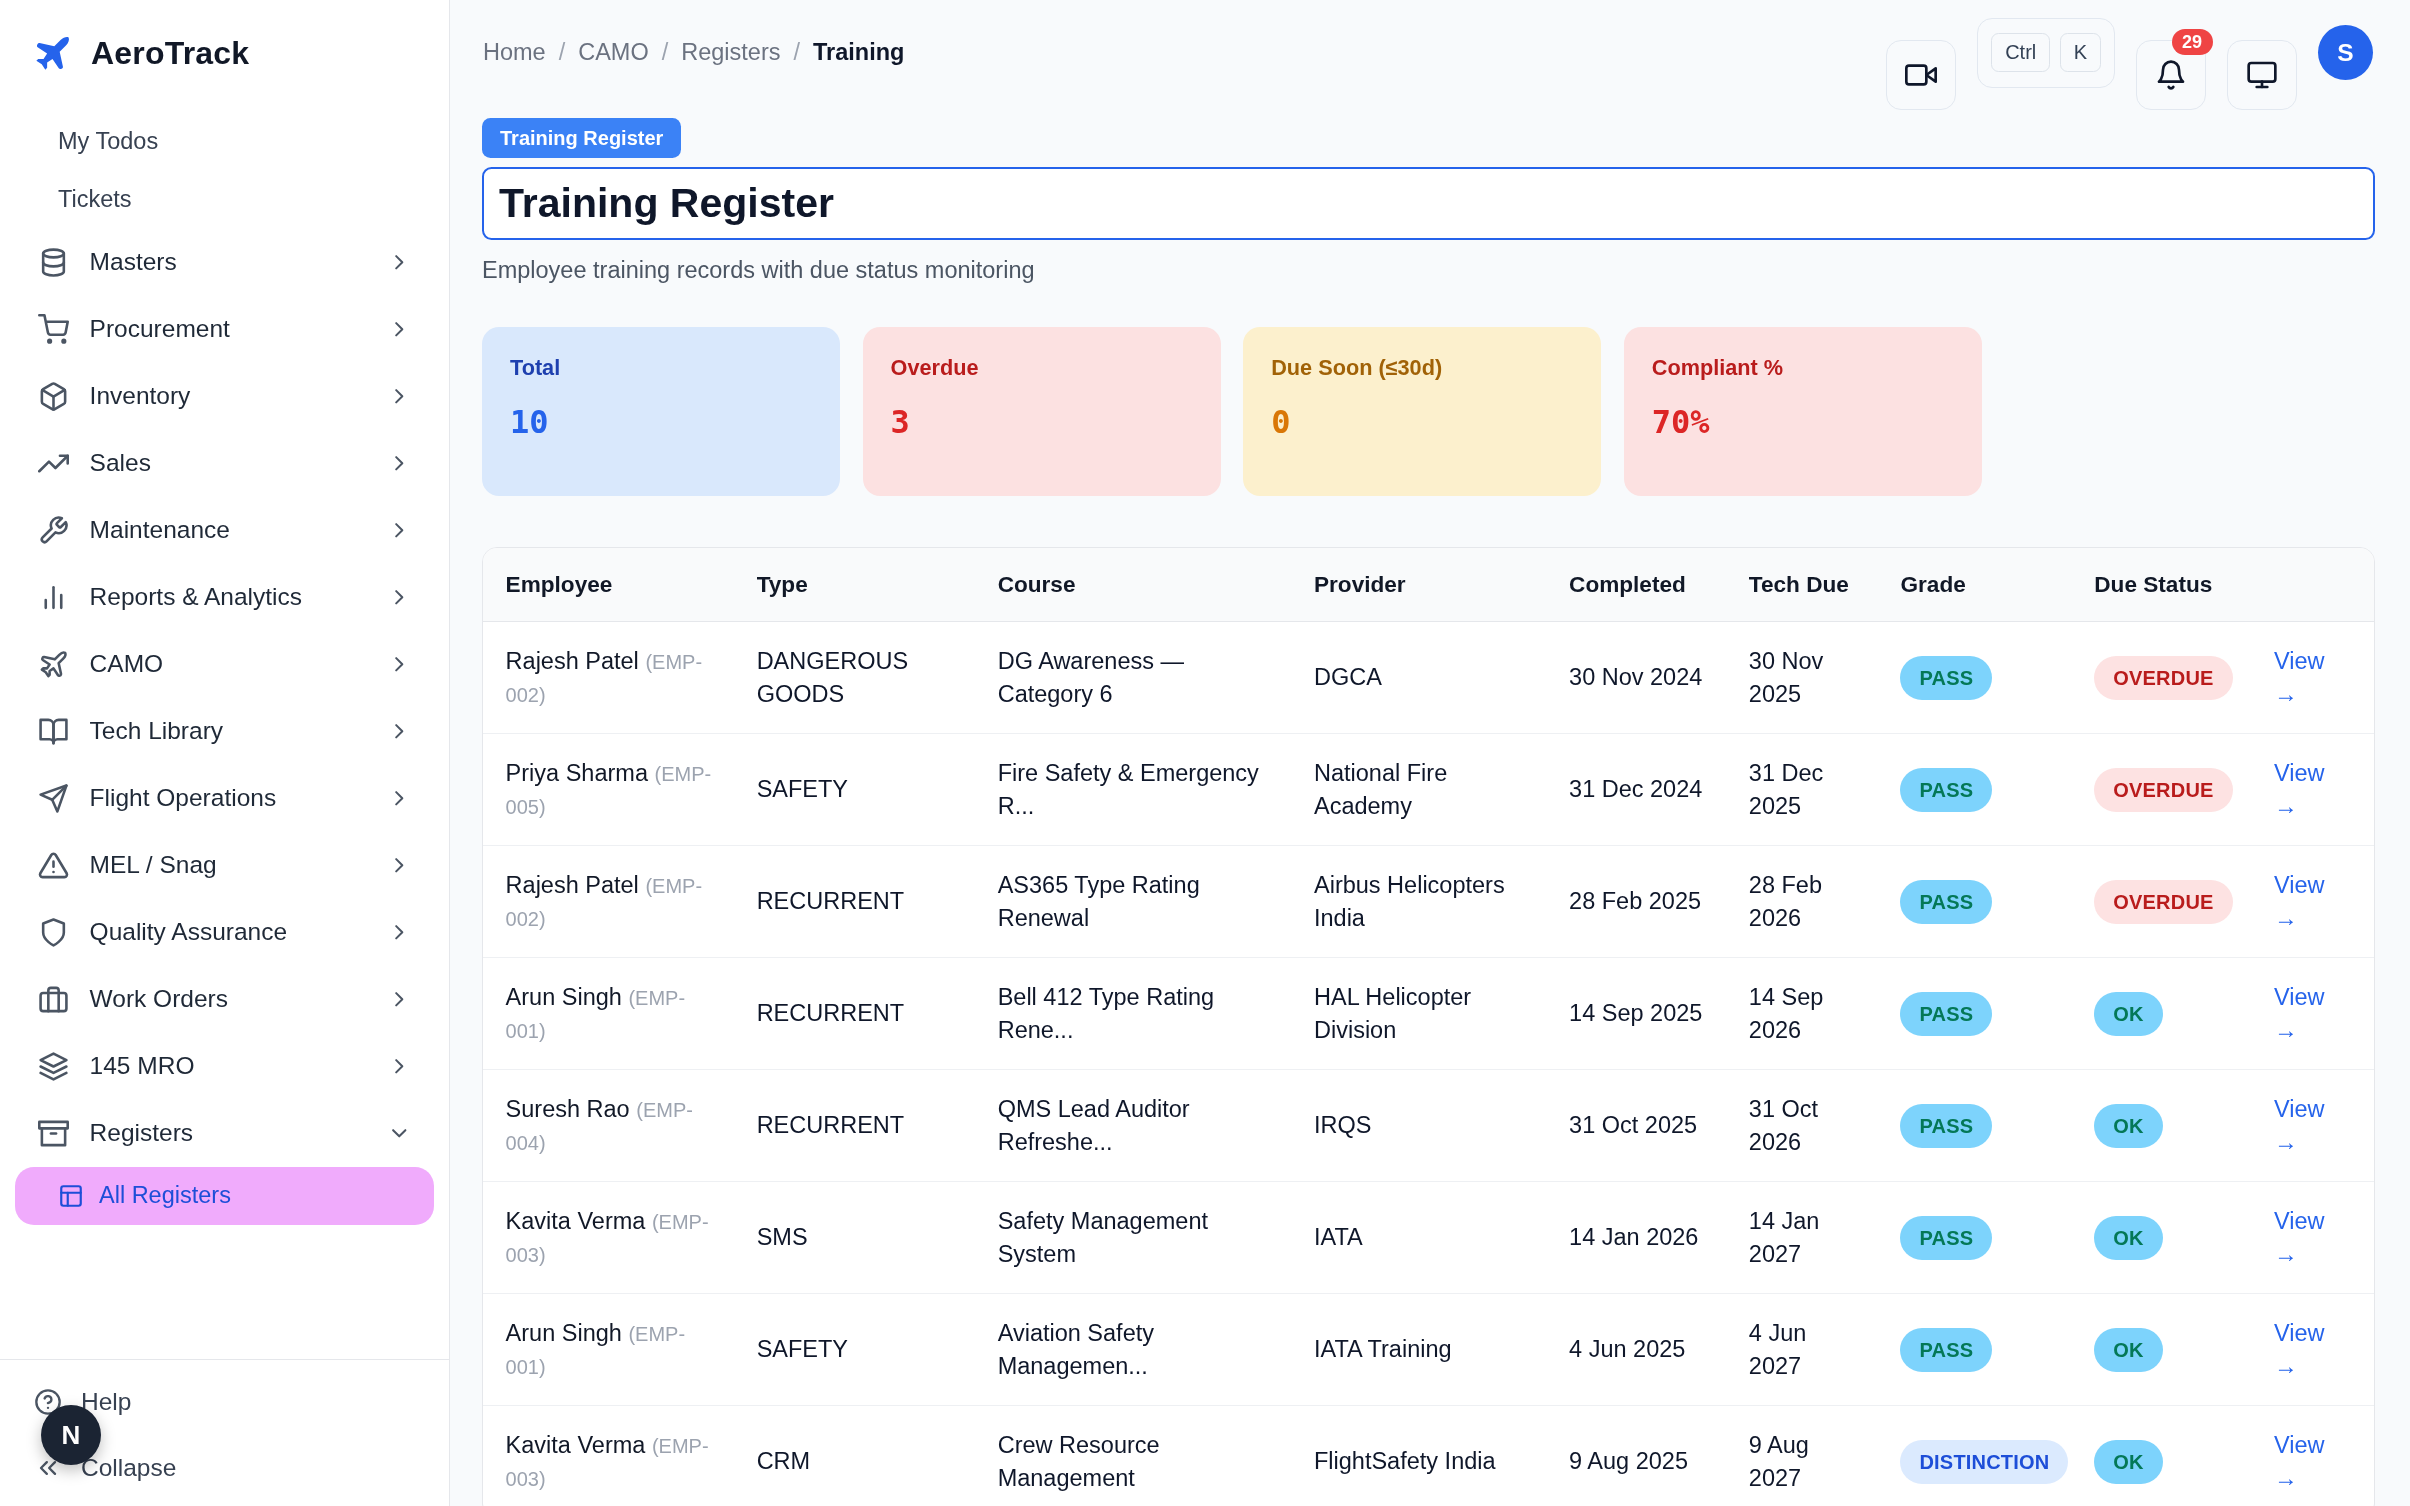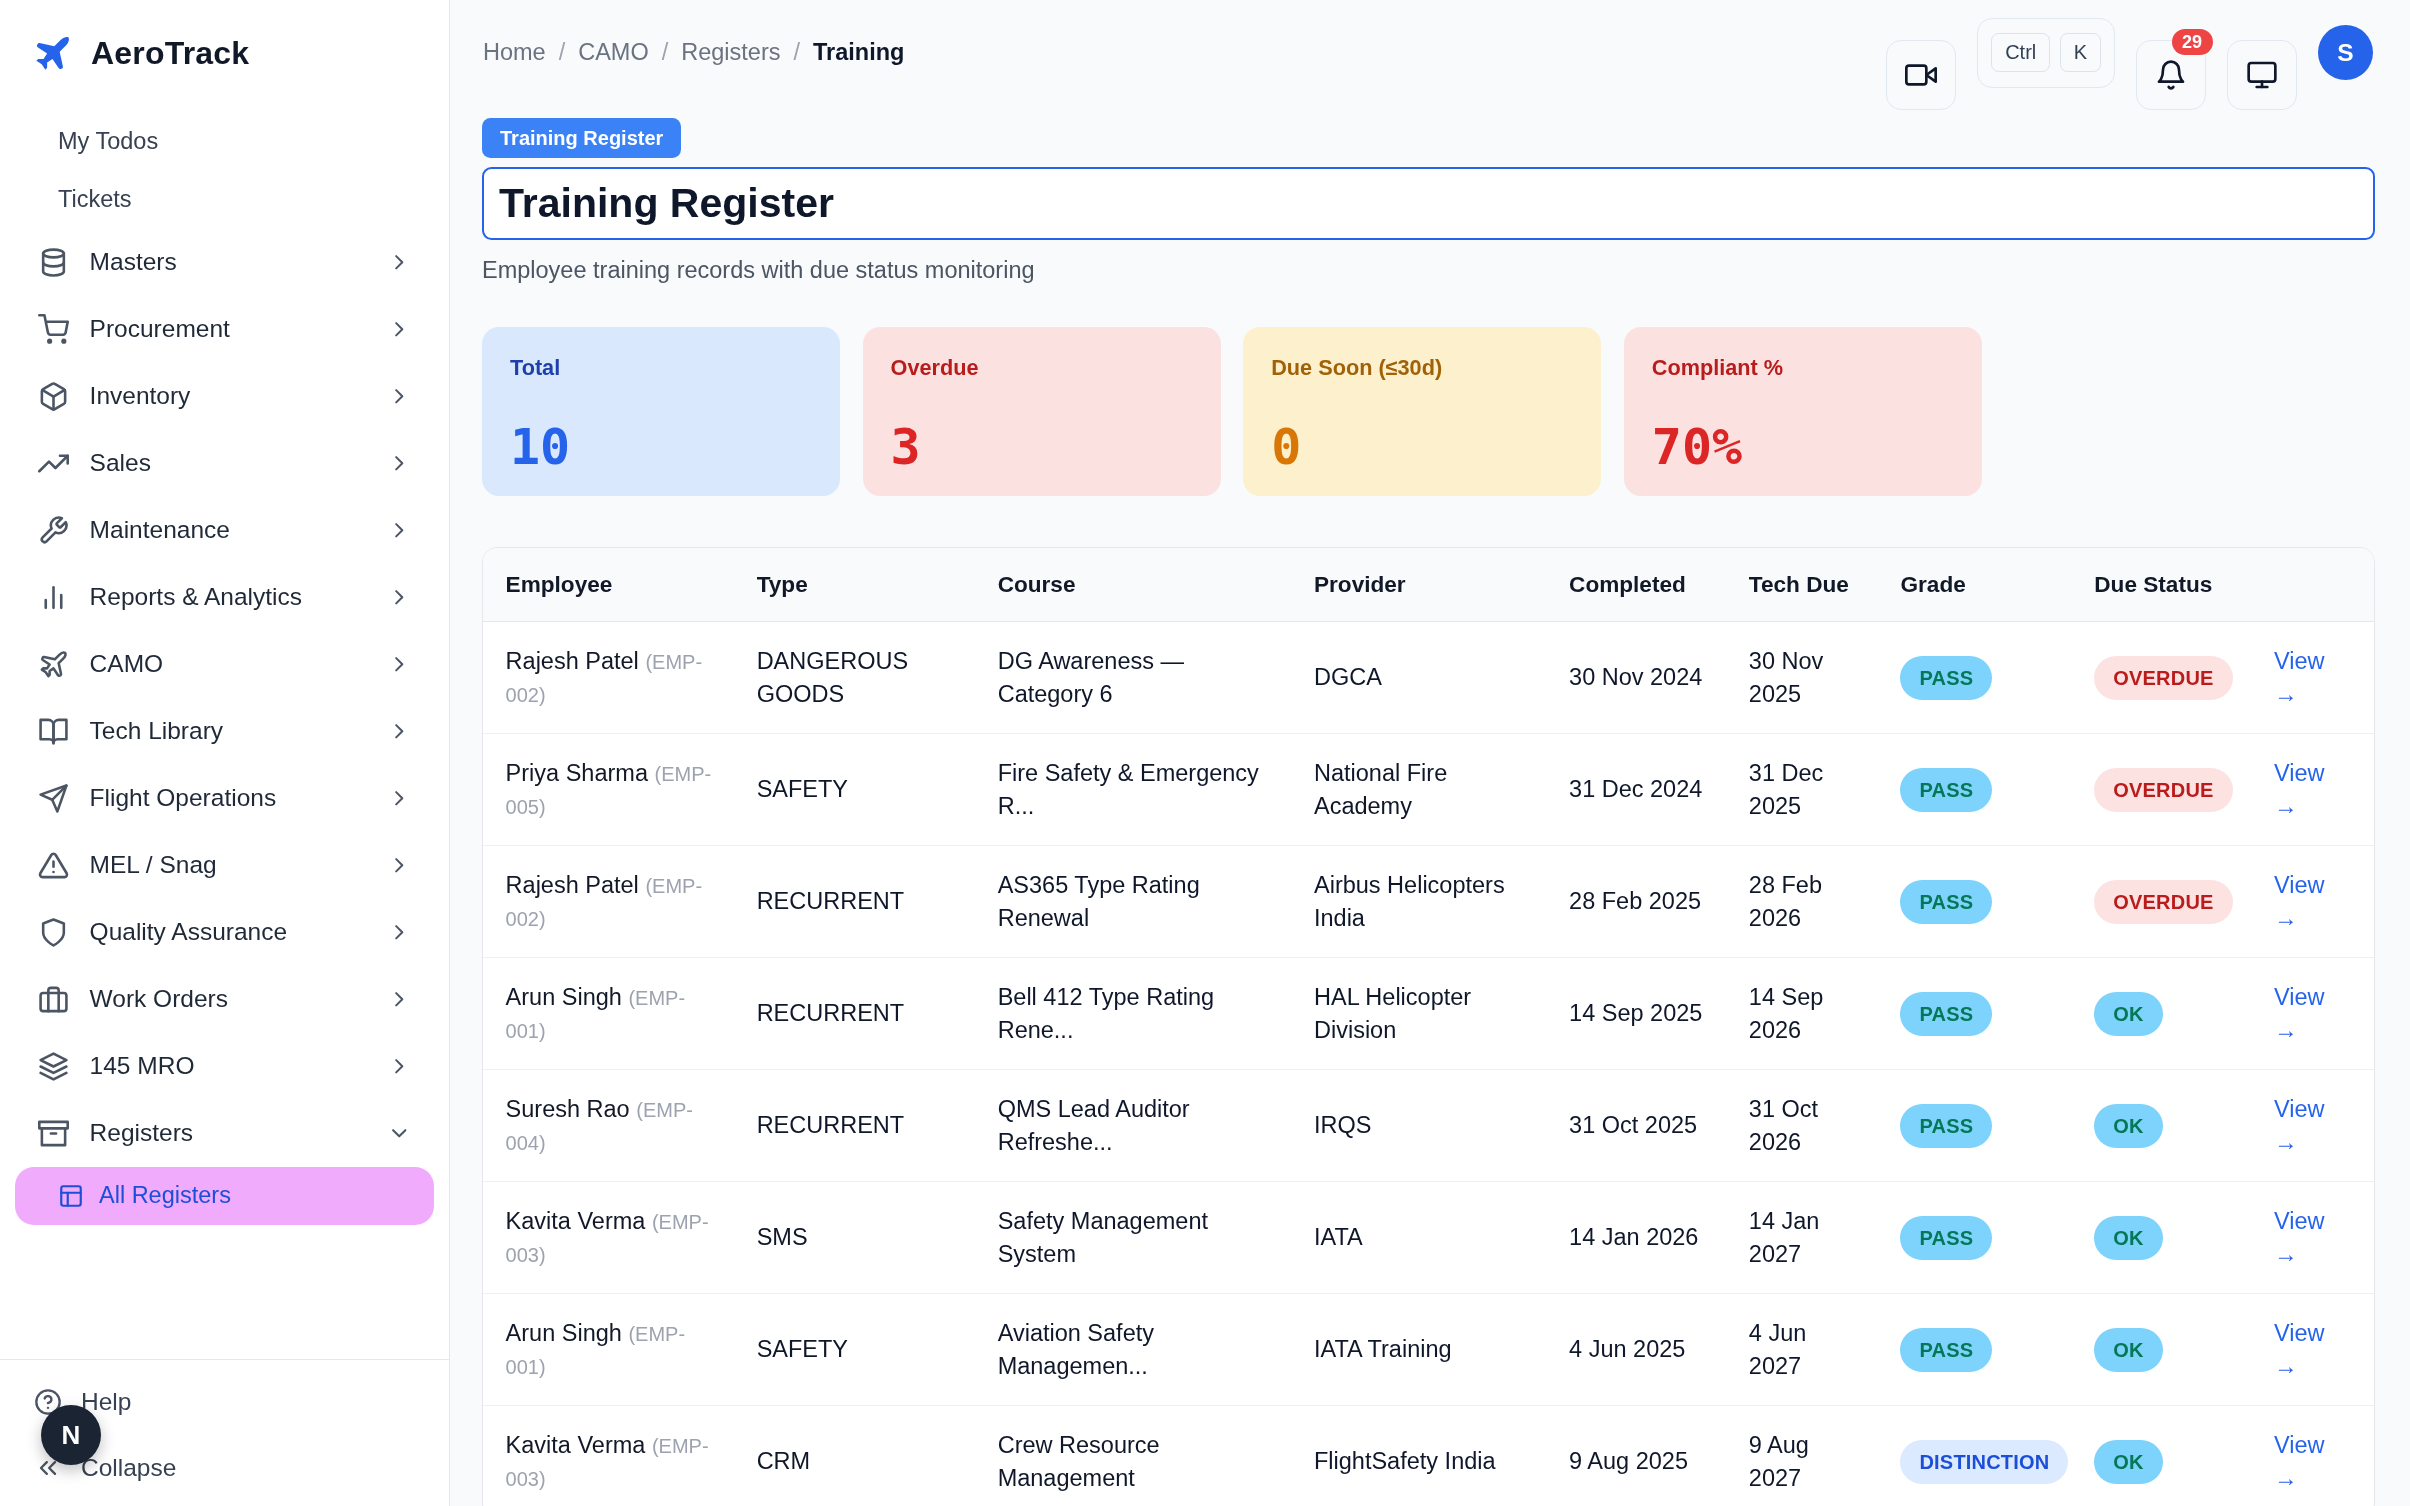--- a/index.html
+++ b/index.html
@@ -90,24 +90,24 @@
     display: block; width: 100%; margin-top: 9.4px; height: 73px;
     border: 2.8px solid #2563eb; border-radius: 9.4px; background: #fff;
     font-family: inherit; font-size: 41px; font-weight: 600; color: #0f172a;
     padding: 0 15px; outline: none;
   }
   .subtitle { margin-top: 17px; font-size: 23.5px; color: #4b5563; }
 
   .stat-cards { display: flex; gap: 22.6px; margin-top: 43px; }
   .stat-card {
     width: 358px; height: 169px; border-radius: 17px; padding: 28px;
-    display: flex; flex-direction: column; gap: 37px;
+    display: flex; flex-direction: column; gap: 22px;
   }
   .stat-label { font-size: 21.7px; font-weight: 600; }
-  .stat-value { font-family: "DejaVu Sans Mono", monospace; font-size: 50px; font-weight: 700; }
+  .stat-value { font-family: "DejaVu Sans Mono", monospace; font-size: 32px; font-weight: 700; }
   .theme-blue { background: #d9e8fc; }
   .theme-blue .stat-label { color: #1e40af; }
   .theme-blue .stat-value { color: #2563eb; }
   .theme-red { background: #fce1e1; }
   .theme-red .stat-label { color: #b91c1c; }
   .theme-red .stat-value { color: #dc2626; }
   .theme-amber { background: #fcf0cd; }
   .theme-amber .stat-label { color: #a16207; }
   .theme-amber .stat-value { color: #d97706; }
 

